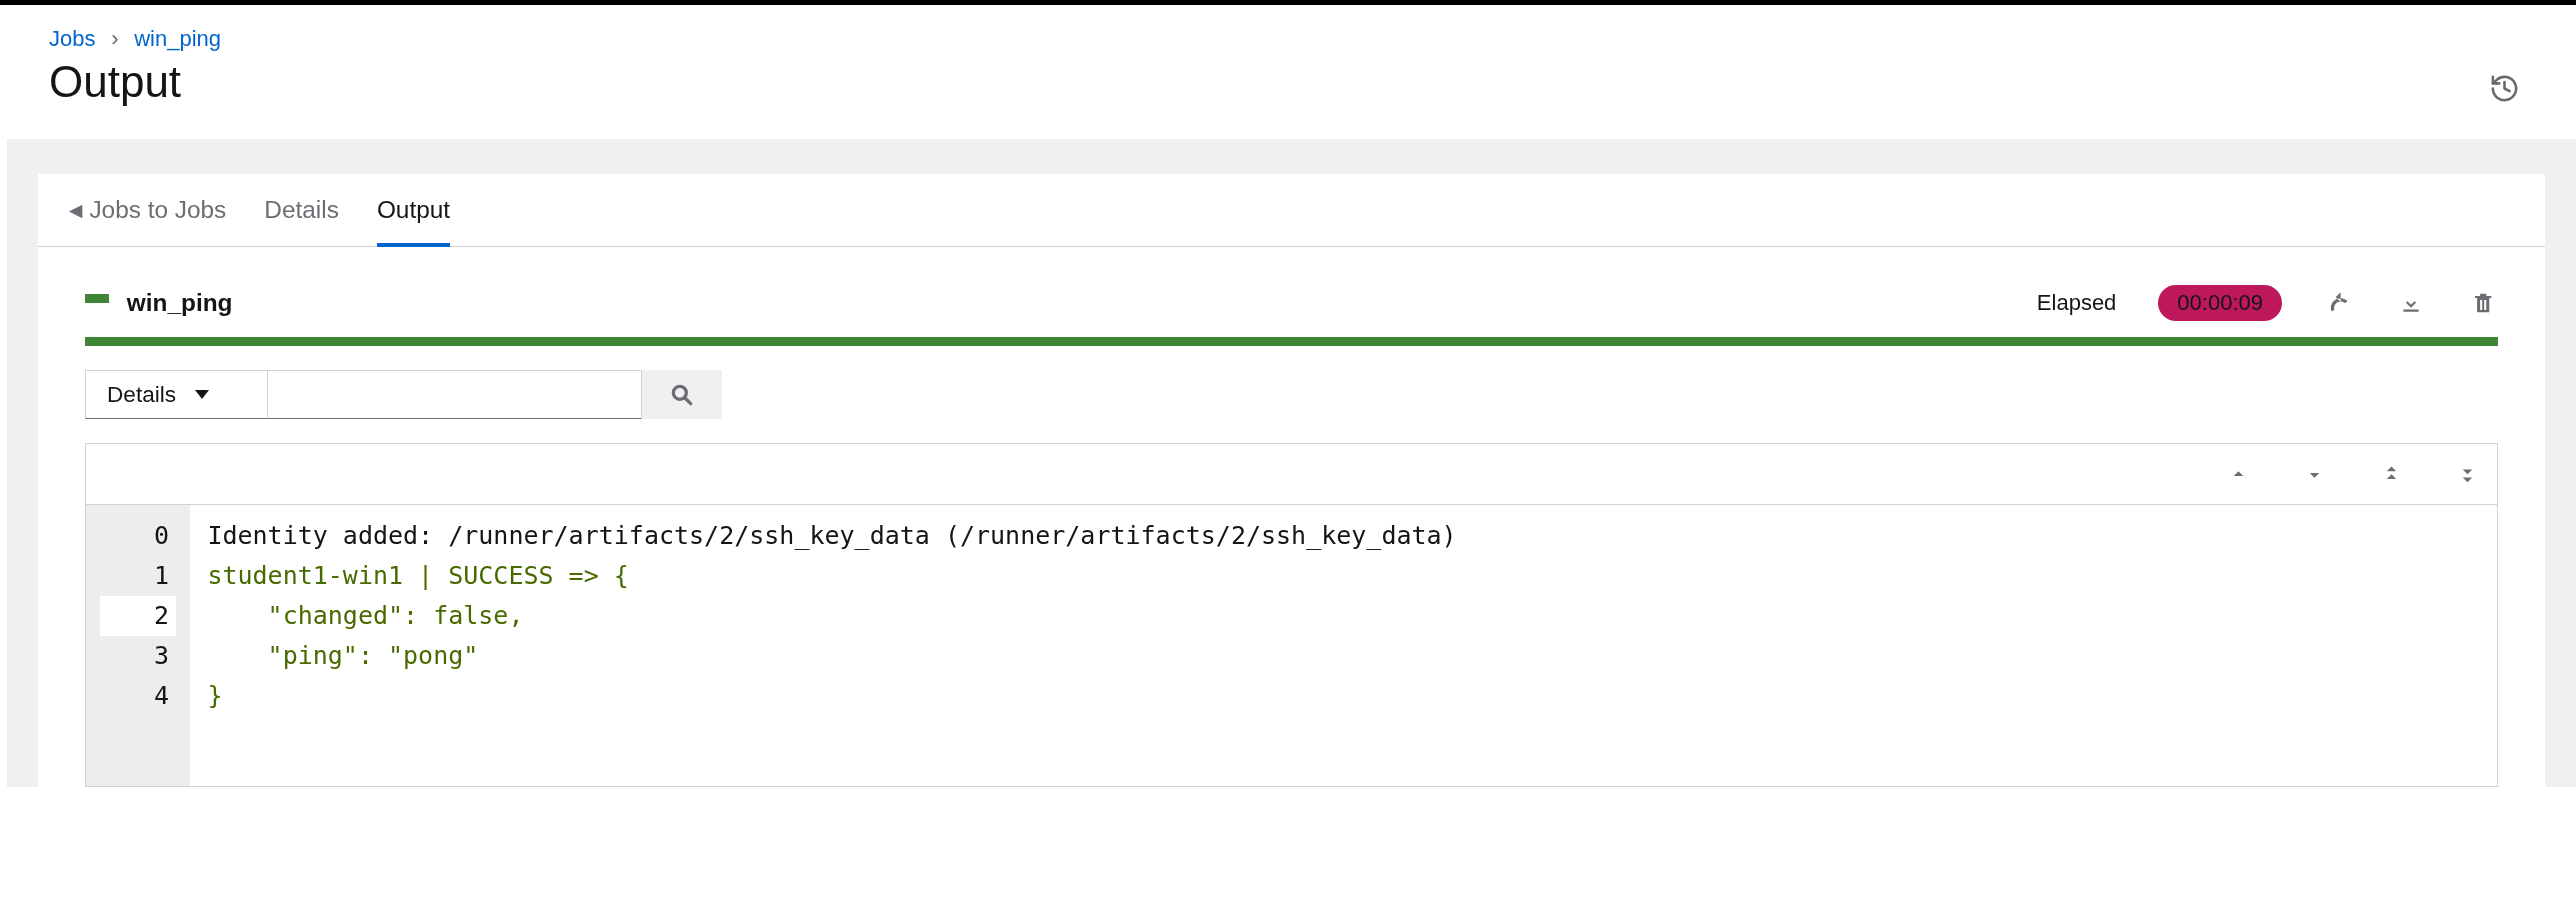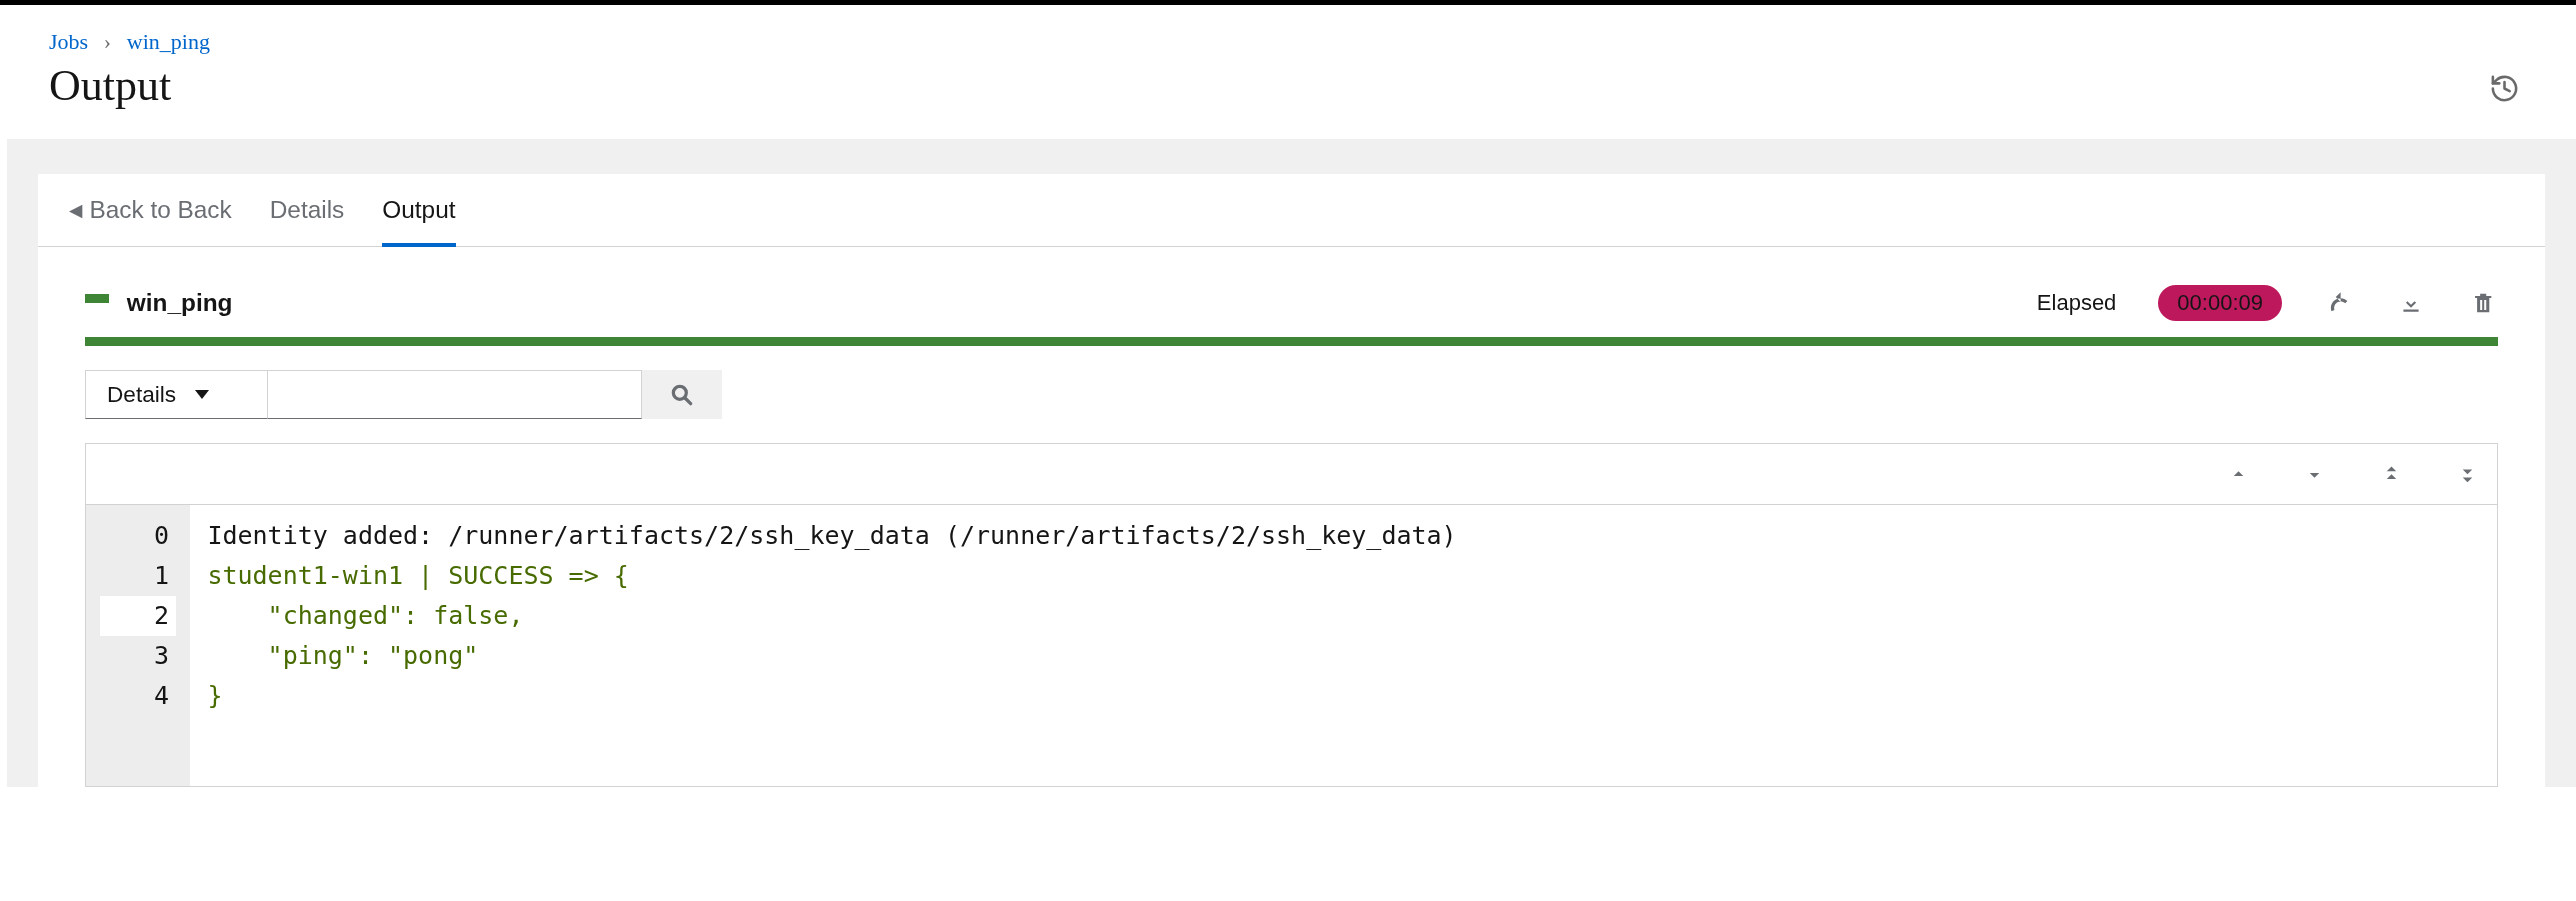--- a/index.html
+++ b/index.html
@@ -9,23 +9,22 @@
     color: #030303;
     width: 2576px;
   }
   .page-wrap {
     padding-left: 7px;
     border-top: 5.2px solid #000;
   }
   .header {
     padding: 21px 42px 28px 42px;
     display: flex;
-    align-items: flex-end;
+    align-items: flex-start;
     justify-content: space-between;
-    font-family: Liberation Serif, serif;
   }
   .breadcrumb {
     font-size: 22px;
     color: #0066cc;
     margin-bottom: 5.2px;
     display: flex;
     align-items: center;
     gap: 15.7px;
   }
   .breadcrumb a { color: #0066cc; text-decoration: none; }
@@ -222,21 +221,21 @@
       </span>
     </div>
   </div>
 
   <div class="content-bg">
     <div class="content-panel">
 
       <div class="tabs">
         <div class="tab">
           <span class="back-caret">◀</span>
-          <span>Back to Back</span>
+          <span>Jobs to Jobs</span>
         </div>
         <div class="tab">Details</div>
         <div class="tab active">Output</div>
       </div>
 
       <div class="job-header">
         <div class="job-left">
           <span class="status-icon"></span>
           <span class="job-name">win_ping</span>
         </div>

